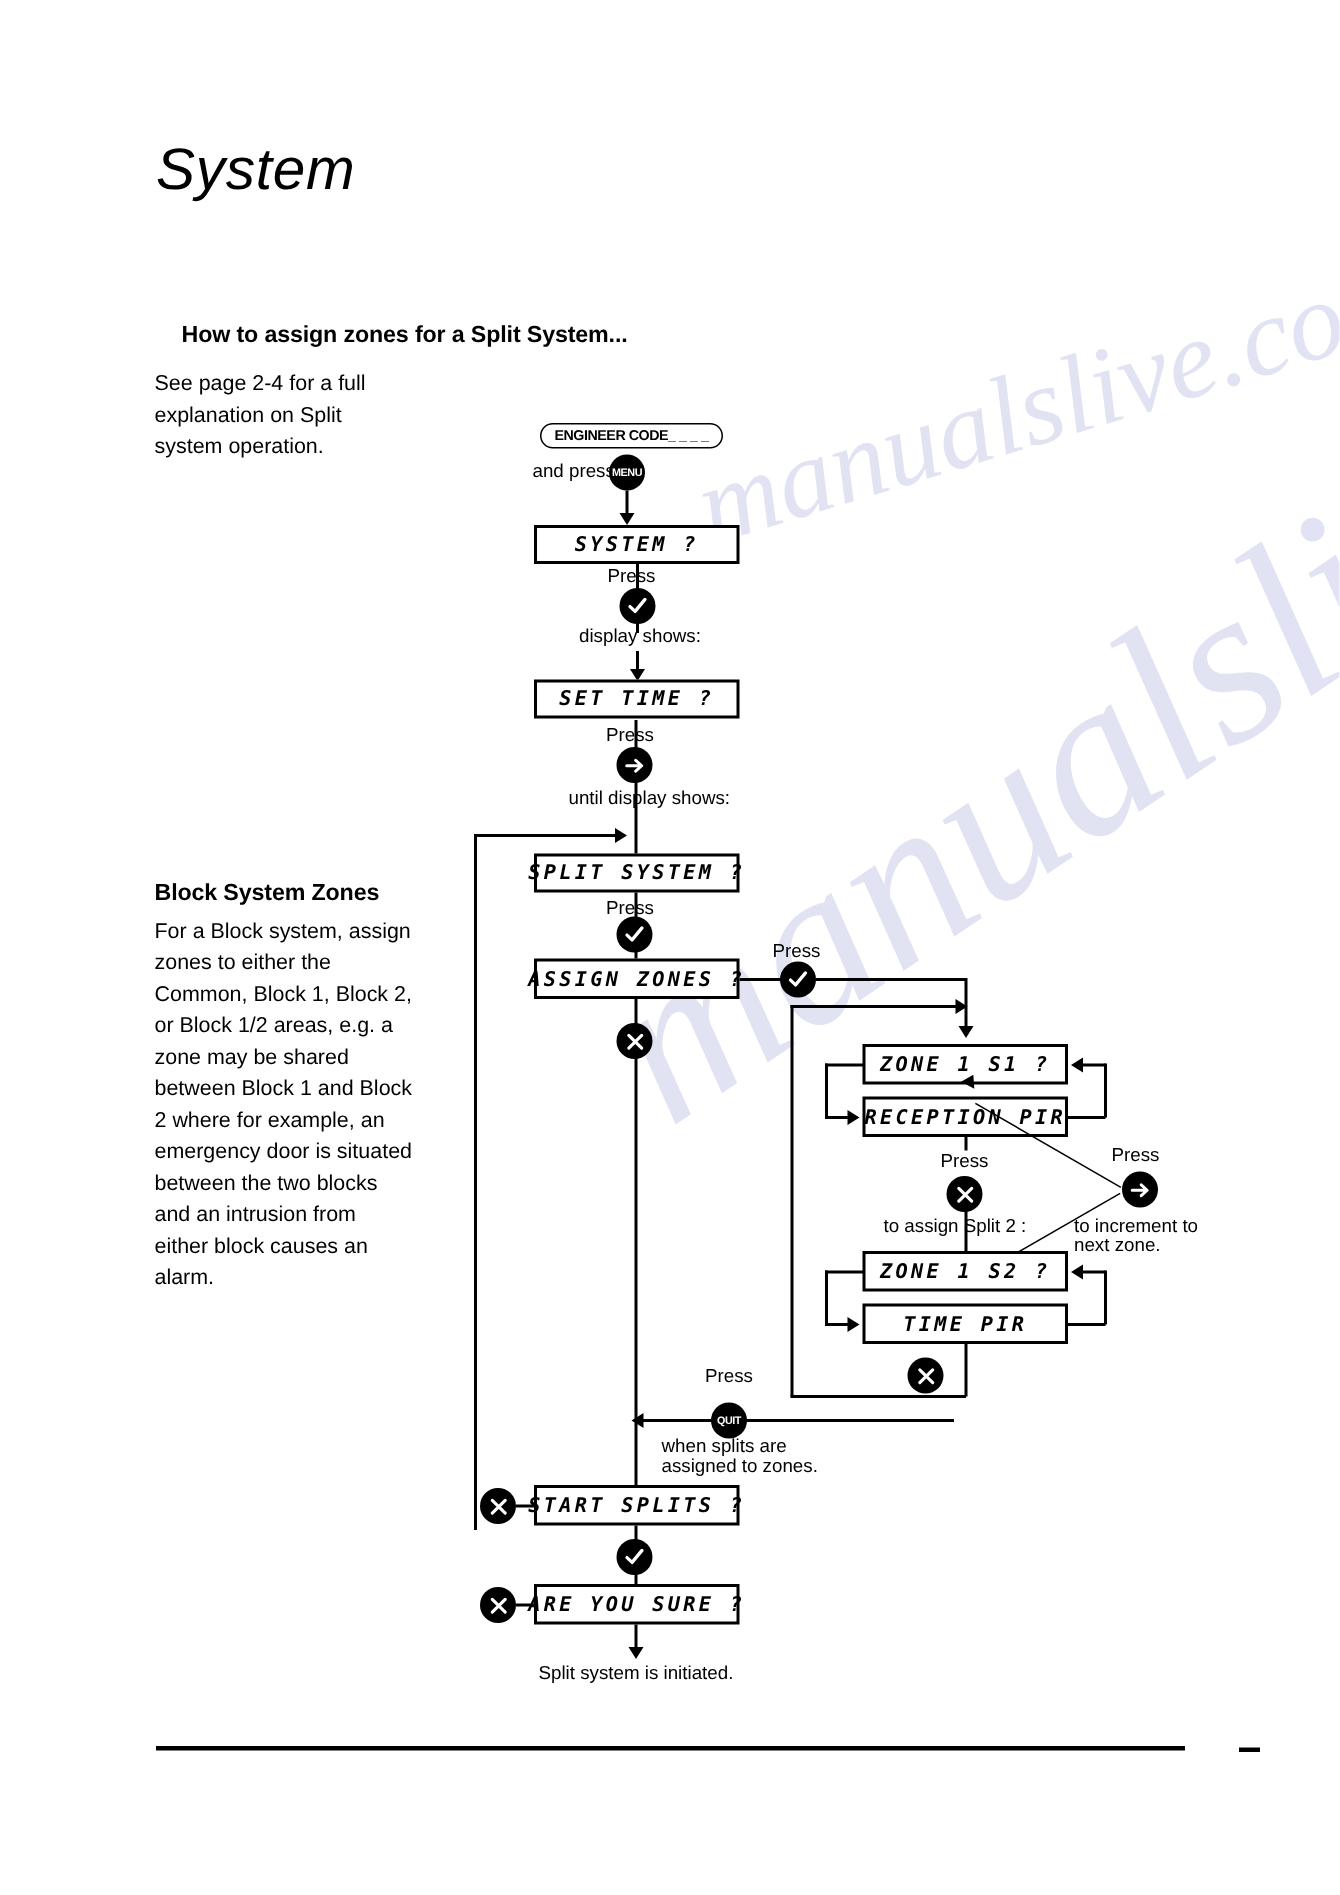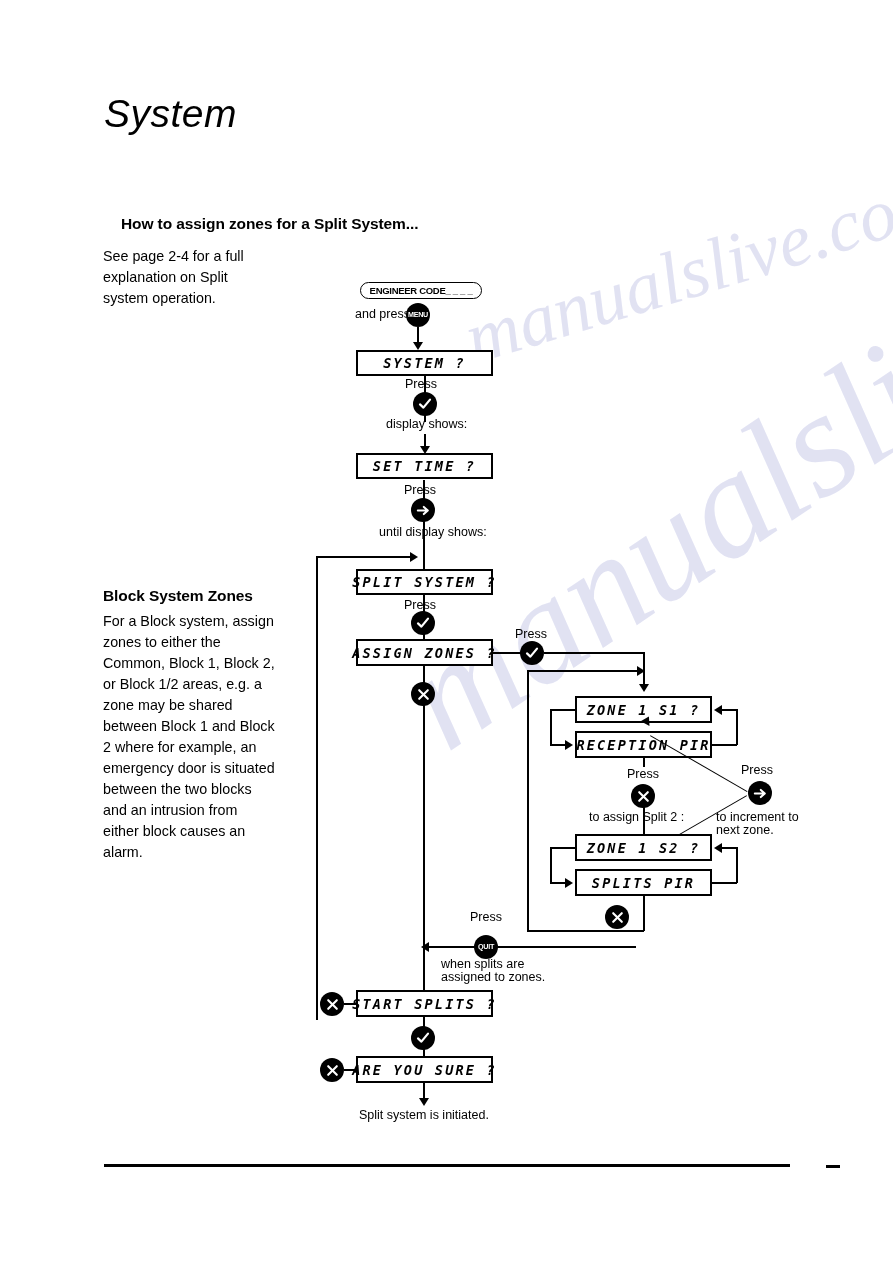--- a/index.html
+++ b/index.html
@@ -222,21 +222,21 @@
     <div class="lbl" style="left:716px;top:810px;">to increment to</div>
     <div class="lbl" style="left:716px;top:823px;">next zone.</div>
 
     <div class="diag" style="left:747px;top:792px;width:112px;transform:rotate(-150deg);"></div>
     <div class="arrow-u" style="left:642px;top:716px;transform:rotate(28deg);"></div>
     <div class="diag" style="left:747px;top:796px;width:112px;transform:rotate(150deg);"></div>
     <div class="arrow-u" style="left:642px;top:848px;transform:rotate(-28deg);"></div>
 
     <div class="lcd" style="left:575px;top:834px;width:137px;height:27px;">ZONE 1 S2 ?</div>
 
-    <div class="lcd" style="left:575px;top:869px;width:137px;height:27px;">SPLITS PIR</div>
+    <div class="lcd" style="left:575px;top:869px;width:137px;height:27px;">TIME PIR</div>
 
     <div class="vline" style="left:550px;top:847px;height:36px;"></div>
     <div class="hline" style="left:550px;top:847px;width:26px;"></div>
     <div class="hline" style="left:550px;top:882px;width:18px;"></div>
     <div class="arrow-r" style="left:565px;top:878px;"></div>
 
     <div class="vline" style="left:736px;top:847px;height:36px;"></div>
     <div class="hline" style="left:712px;top:882px;width:25px;"></div>
     <div class="hline" style="left:722px;top:847px;width:15px;"></div>
     <div class="arrow-l" style="left:714px;top:843px;"></div>

